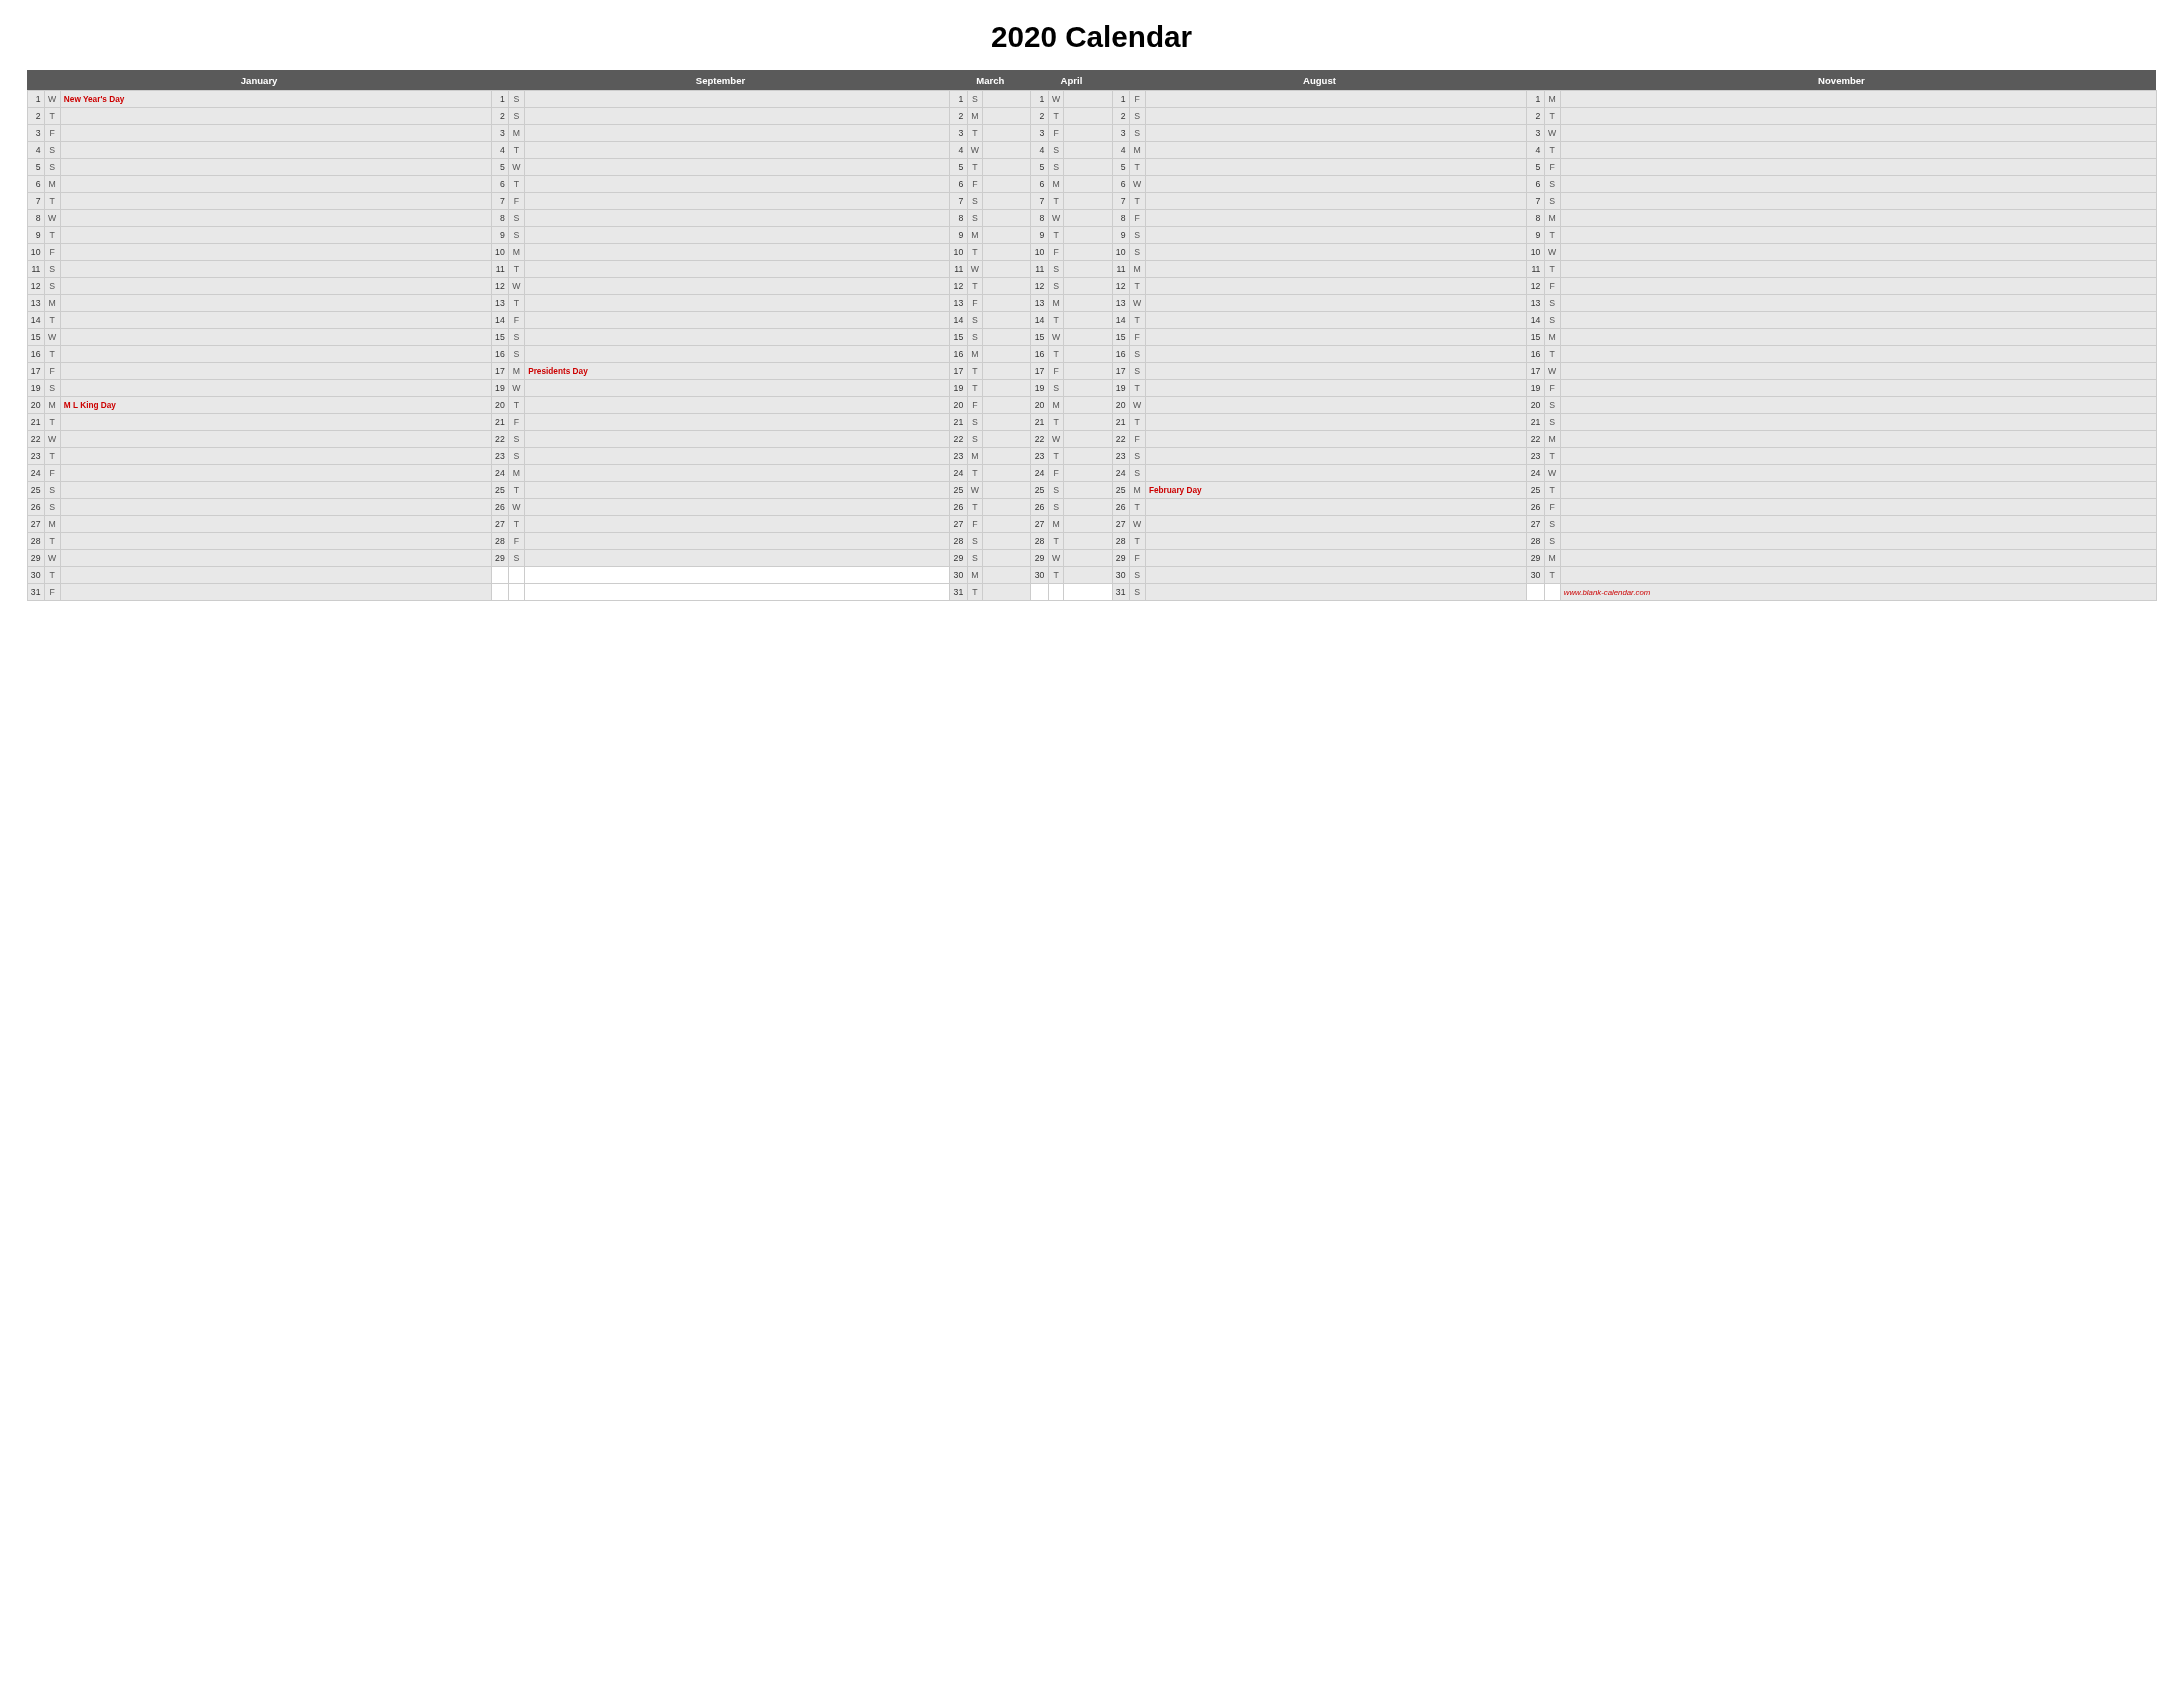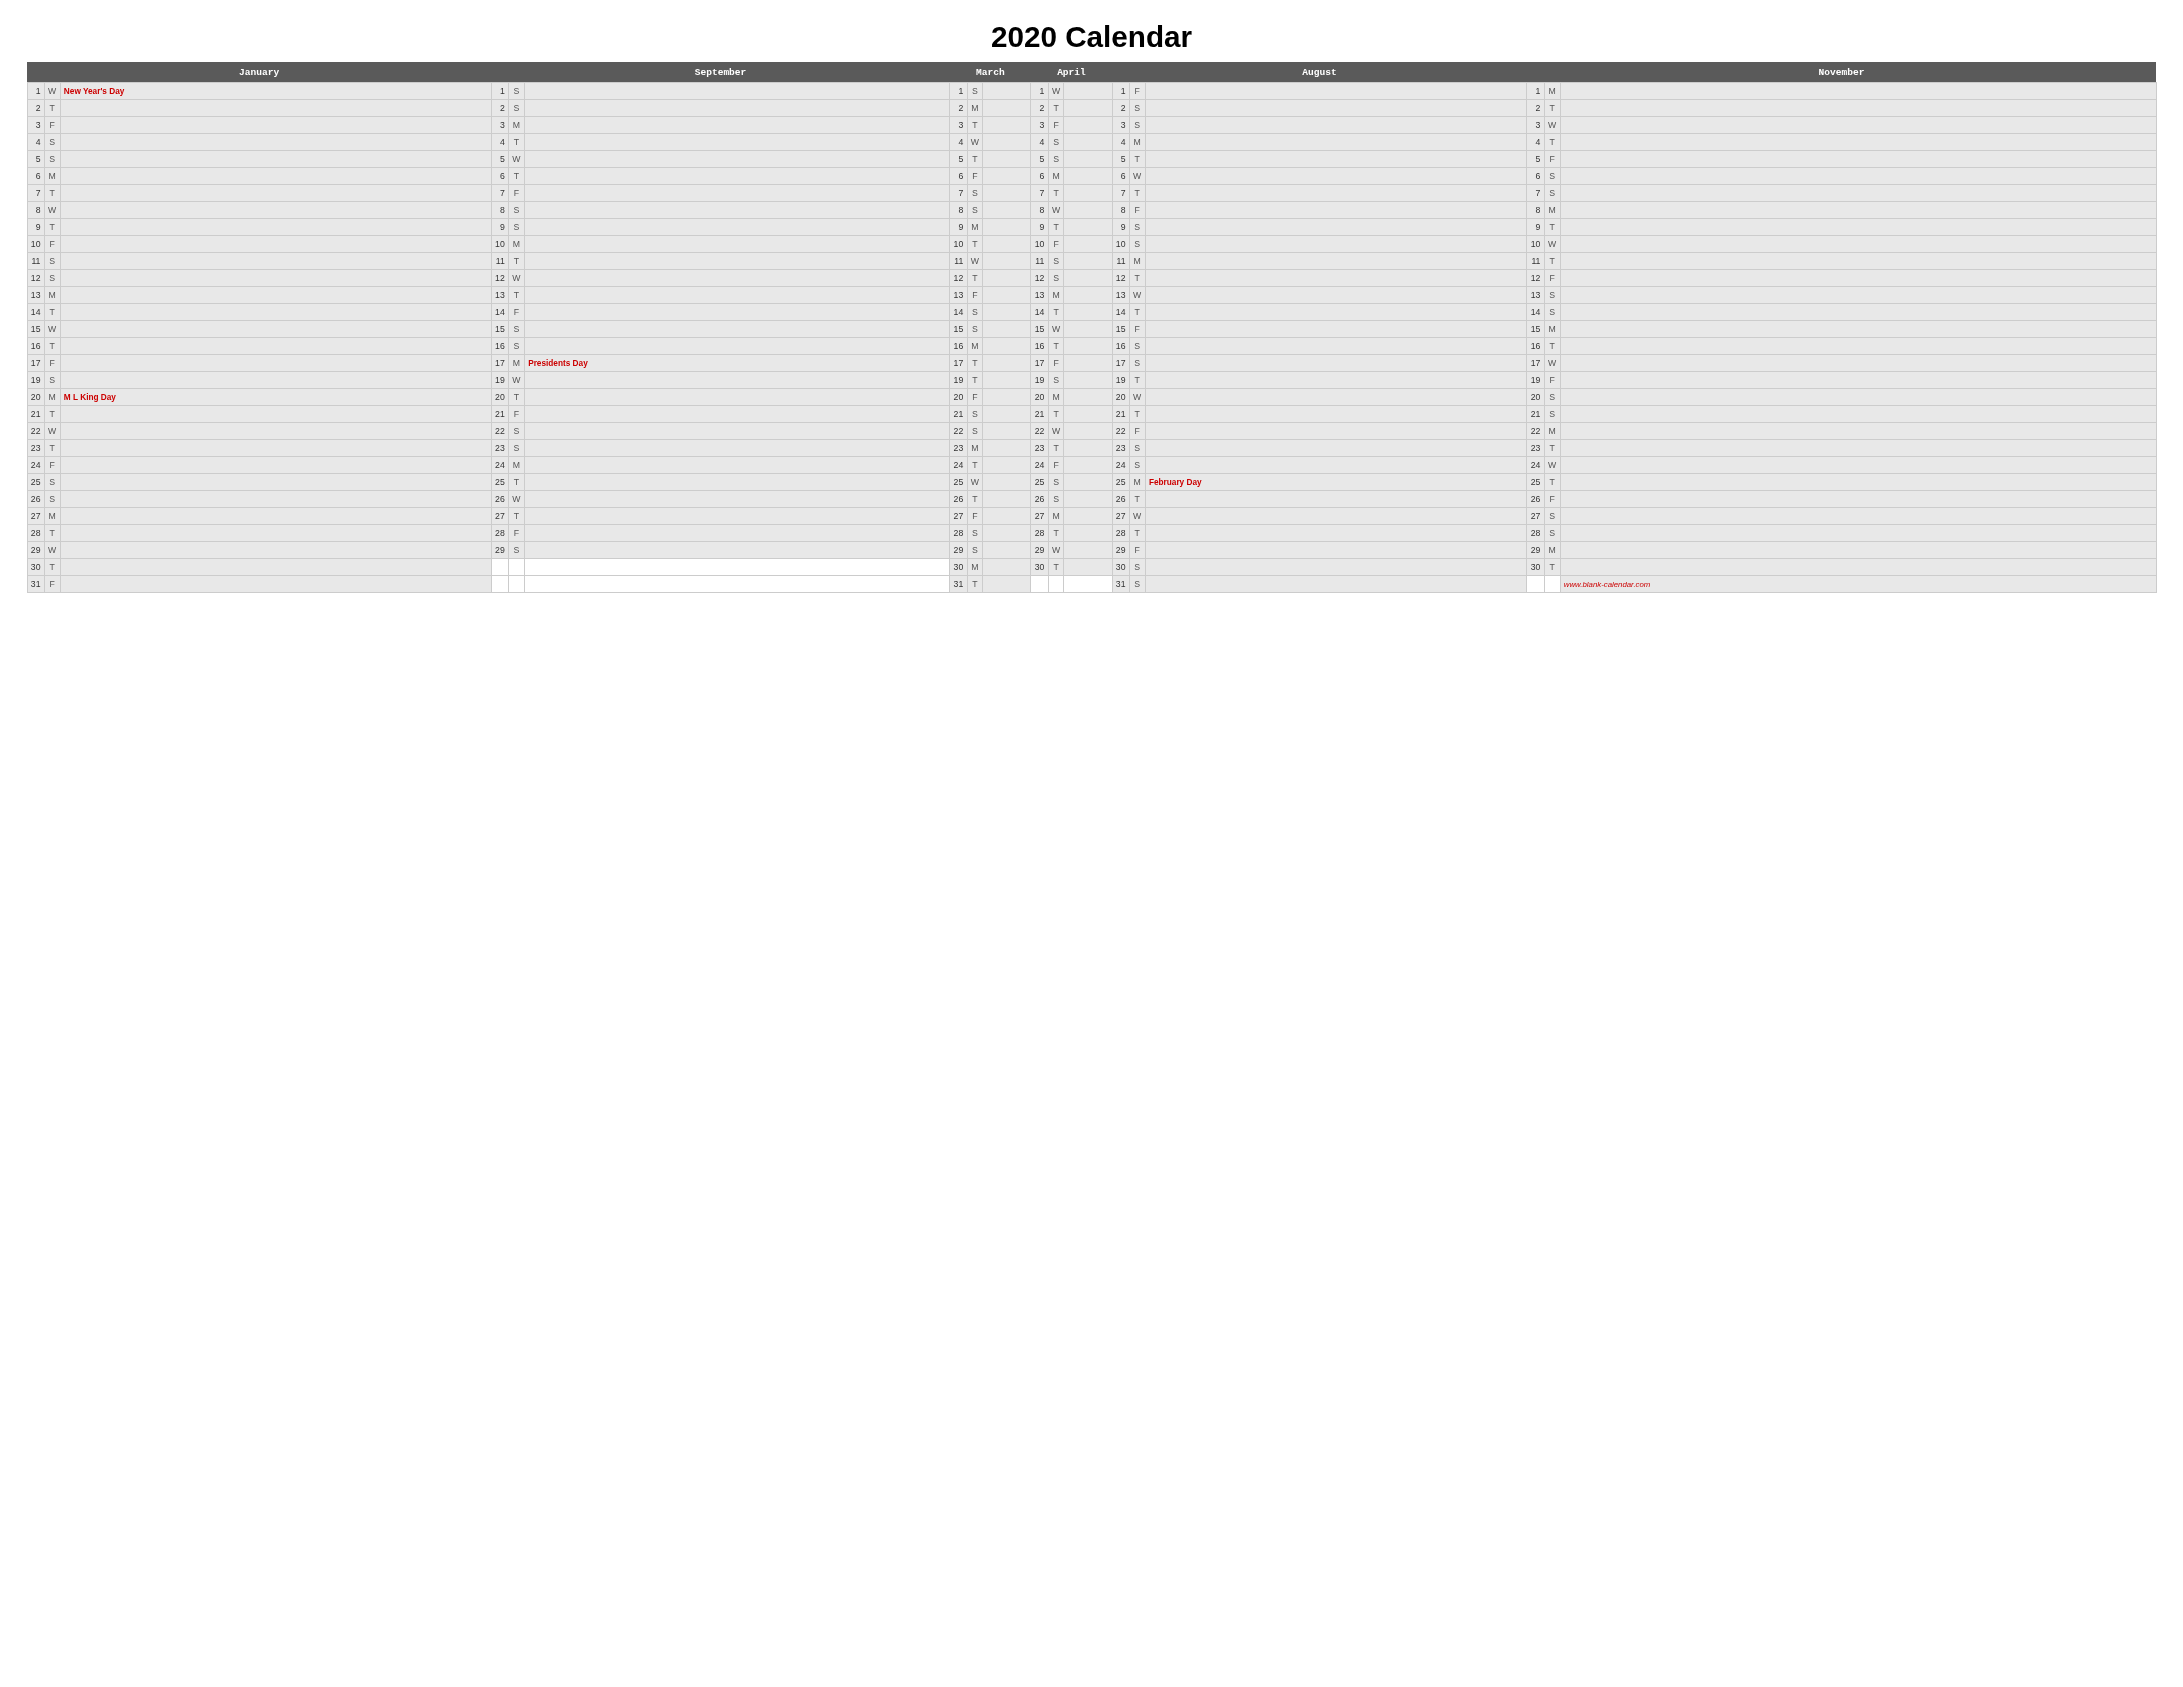--- a/index.html
+++ b/index.html
@@ -5,21 +5,21 @@
     * { box-sizing: border-box; margin: 0; padding: 0; }
     body {
       background: #fff;
       font-family: Arial, sans-serif;
       padding: 20px 26.5px;
     }
     h1 {
       text-align: center;
       font-size: 2.8em;
       font-weight: bold;
-      margin-bottom: 8px;
+      margin-bottom: 16px;
       color: #000;
     }
     .calendar-table {
       width: 100%;
       border-collapse: collapse;
       font-size: 0.82em;
     }
     .calendar-table th {
       background: #5a5a5a;
       color: #fff;
@@ -52,21 +52,20 @@
       font-weight: bold;
       font-size: 0.95em;
     }
     .row-shaded {
       background: #e8e8e8;
     }
     .month-header {
       text-align: center;
       font-weight: bold;
       font-size: 1.05em;
-      font-family: Liberation Mono, monospace;
     }
     .website {
       color: #cc0000;
       font-style: italic;
       font-size: 0.9em;
     }
     .empty-cell {
       background: #fff;
     }
   </style>

